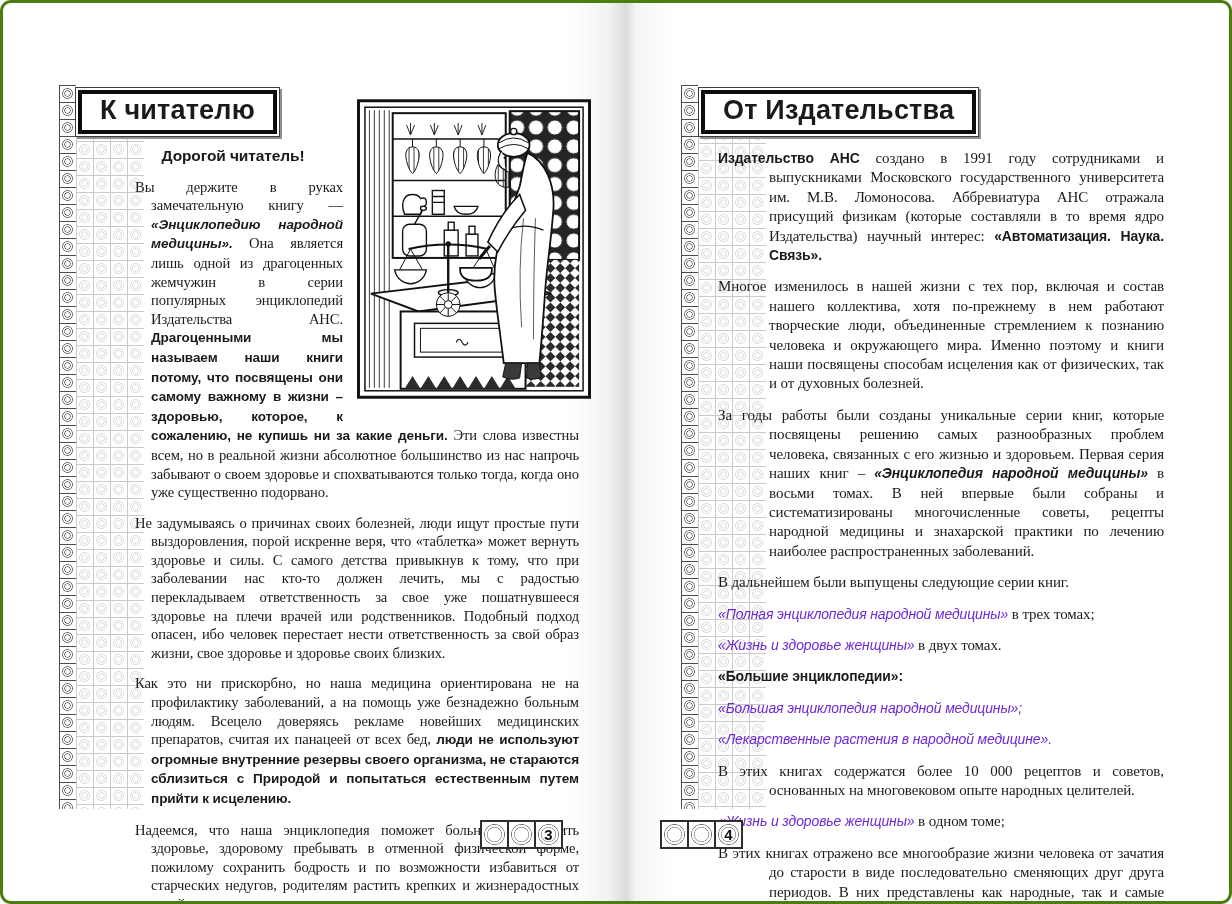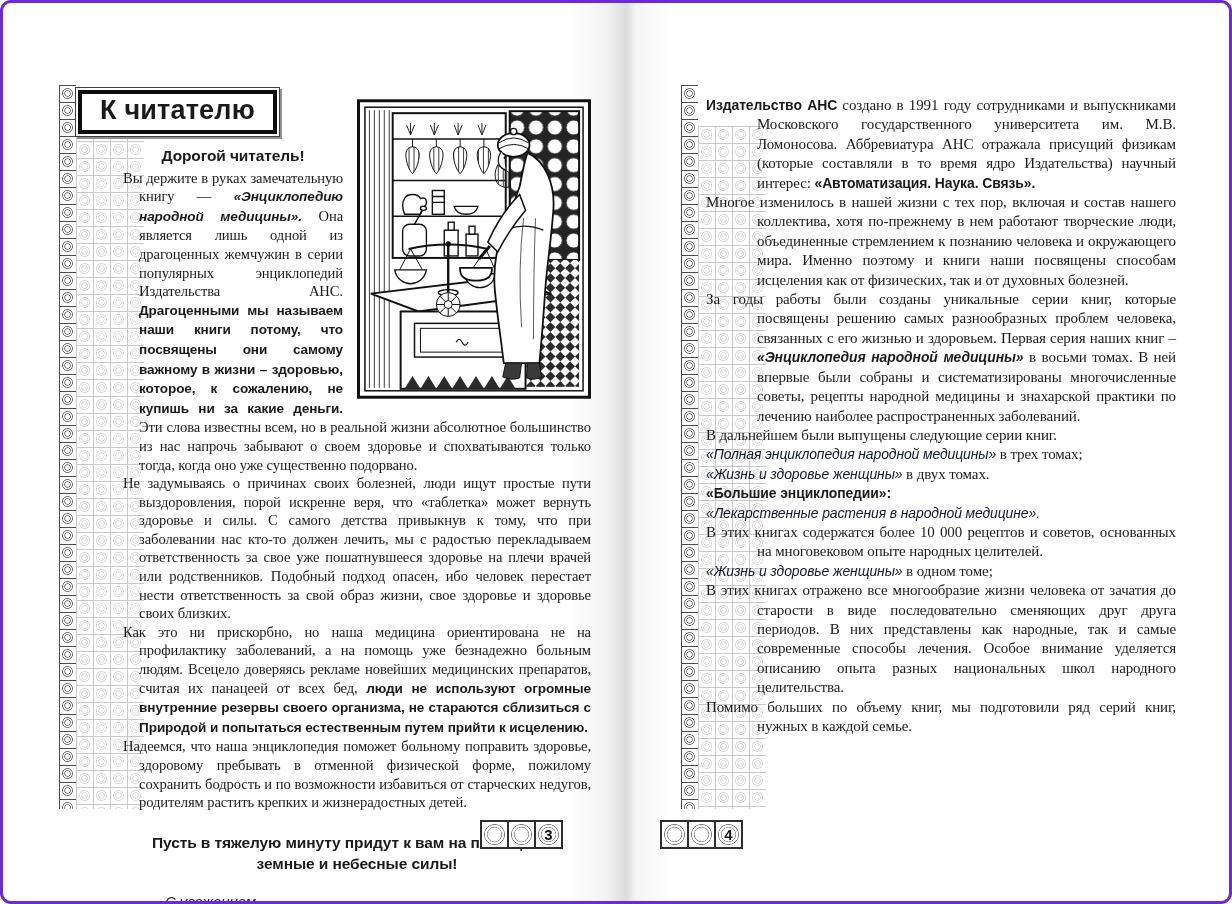--- a/index.html
+++ b/index.html
@@ -1,17 +1,17 @@
 <!DOCTYPE html>
 <html><head>
 <meta charset="utf-8">
 <style>
   html,body{margin:0;padding:0;background:#fff;}
   .sheet{position:relative;width:1232px;height:904px;box-sizing:border-box;
-    border:3px solid #6d28d9;border-radius:11px;background:#fff;overflow:hidden;
+    border:3px solid #4d7c0f;border-radius:11px;background:#fff;overflow:hidden;
     font-family:"Liberation Serif",serif;color:#1a1a1a;}
   .gutter{position:absolute;left:565px;top:0;width:150px;height:100%;
     background:linear-gradient(90deg,rgba(0,0,0,0) 0px,rgba(0,0,0,0.05) 40px,
       rgba(0,0,0,0.14) 58px,rgba(0,0,0,0.04) 68px,rgba(0,0,0,0) 105px);}
   
   .grid-dark,.grid-light{position:absolute;background-size:17px 17px;}
   .grid-dark{
     background-image:
       radial-gradient(circle,rgba(0,0,0,0) 4.2px,#5a5a5a 4.9px,rgba(0,0,0,0) 5.7px),
       radial-gradient(circle,rgba(0,0,0,0) 2.1px,#5a5a5a 2.8px,rgba(0,0,0,0) 3.6px),
@@ -27,28 +27,28 @@
   .hdr-box{display:inline-block;border:1px solid #3c3c3c;background:#fff;padding:2px;
     box-shadow:2px 2px 0 #8f8f8f;position:relative;z-index:3;}
   .hdr-inner{border:4px solid #0c0c0c;padding:1px 18px 4px;
     font-family:"Liberation Sans",sans-serif;font-weight:bold;font-size:27px;
     letter-spacing:.2px;white-space:nowrap;}
   .content{position:relative;z-index:2;text-align:justify;}
   .content-left{margin-top:10px;padding-left:48px;width:468px;
     font-size:14.6px;line-height:18.6px;letter-spacing:-0.1px;}
   .content-right{margin-top:9px;padding-left:8px;width:470px;
     font-size:15px;line-height:19.4px;letter-spacing:-0.1px;}
-  .para{margin:0;}
+  .para{margin:12px;}
   .para.hang-l{padding-left:1.1em;text-indent:-1.1em;}
   .para.hang{padding-left:3.4em;text-indent:-3.4em;}
   .para.flush{padding-left:0;text-indent:0;}
   .seg-normal{font-family:"Liberation Serif",serif;}
   .seg-bold{font-family:"Liberation Sans",sans-serif;font-weight:bold;font-size:.93em;}
   .seg-bolditalic{font-family:"Liberation Sans",sans-serif;font-weight:bold;font-style:italic;font-size:.93em;}
-  .seg-italic{font-family:"Liberation Sans",sans-serif;font-style:italic;font-size:.93em;color:#0f172a;}
+  .seg-italic{font-family:"Liberation Sans",sans-serif;font-style:italic;font-size:.93em;color:#6d28d9;}
   .greeting{text-align:center;font-family:"Liberation Sans",sans-serif;font-weight:bold;
     font-size:15.5px;margin:4px 0 3px;text-indent:0;}
   .closing{font-family:"Liberation Sans",sans-serif;font-weight:bold;font-size:15.5px;
     text-align:center;max-width:430px;margin:20px auto 0;line-height:1.4;}
   .signature{font-family:"Liberation Sans",sans-serif;font-style:italic;font-size:15px;
     color:#222;margin:16px 0 0 42px;line-height:1.4;text-align:left;}
   .illustration{float:right;margin:-48px 0 8px 14px;width:234px;height:300px;}
   
   .pagenum-row{position:absolute;display:flex;z-index:3;}
   .pn-cell{width:29px;height:29px;box-sizing:border-box;border:2px solid #2e2e2e;
@@ -199,29 +199,33 @@
         </div>
       <div class="closing">Пусть в тяжелую минуту придут к вам на помощь все земные и небесные силы!</div>
       <div class="signature">
         <div>С уважением,</div>
 
       </div>
     </div>
   </div>
 
   <div class="page" style="left:695px;width:486px;">
+    <div class="hdr-box">
+      <div class="hdr-inner">От Издательства</div>
+    </div>
     <div class="content content-right">
       <div>
           <div class="para hang"><span class="seg-bold">Издательство АНС</span><span class="seg-normal"> создано в 1991 году сотрудниками и выпускниками Московского государственного университета им. М.В. Ломоносова. Аббревиатура АНС отражала присущий физикам (которые составляли в то время ядро Издательства) научный интерес: </span><span class="seg-bold">«Автоматизация. Наука. Связь».</span></div>
           <div class="para hang"><span class="seg-normal">Многое изменилось в нашей жизни с тех пор, включая и состав нашего коллектива, хотя по-прежнему в нем работают творческие люди, объединенные стремлением к познанию человека и окружающего мира. Именно поэтому и книги наши посвящены способам исцеления как от физических, так и от духовных болезней.</span></div>
           <div class="para hang"><span class="seg-normal">За годы работы были созданы уникальные серии книг, которые посвящены решению самых разнообразных проблем человека, связанных с его жизнью и здоровьем. Первая серия наших книг – </span><span class="seg-bolditalic">«Энциклопедия народной медицины»</span><span class="seg-normal"> в восьми томах.  В ней впервые были собраны и систематизированы многочисленные советы, рецепты народной медицины и знахарской практики по лечению наиболее распространенных заболеваний.</span></div>
           <div class="para flush"><span class="seg-normal">В дальнейшем были выпущены следующие серии книг.</span></div>
           <div class="para flush"><span class="seg-italic">«Полная энциклопедия народной медицины»</span><span class="seg-normal"> в трех томах;</span></div>
           <div class="para flush"><span class="seg-italic">«Жизнь и здоровье женщины»</span><span class="seg-normal"> в двух томах.</span></div>
           <div class="para flush"><span class="seg-bold">«Большие энциклопедии»:</span></div>
+          <div class="para flush"><span class="seg-italic">«Большая энциклопедия народной медицины»;</span></div>
           <div class="para flush"><span class="seg-italic">«Лекарственные растения в народной медицине».</span></div>
           <div class="para hang"><span class="seg-normal">В этих книгах содержатся более 10 000 рецептов и советов, основанных на многовековом опыте народных целителей.</span></div>
           <div class="para flush"><span class="seg-italic">«Жизнь и здоровье женщины»</span><span class="seg-normal"> в одном томе;</span></div>
           <div class="para hang"><span class="seg-normal">В этих книгах отражено все многообразие жизни человека от зачатия до старости в виде последовательно сменяющих друг друга периодов. В них представлены как народные, так и самые современные способы лечения. Особое внимание уделяется описанию опыта разных национальных школ народного целительства.</span></div>
           <div class="para hang"><span class="seg-normal">Помимо больших по объему книг, мы подготовили ряд серий книг, нужных в каждой семье.</span></div>
         </div>
     </div>
   </div>
 
   <div class="pagenum-row" style="left:477px;top:817px;">

